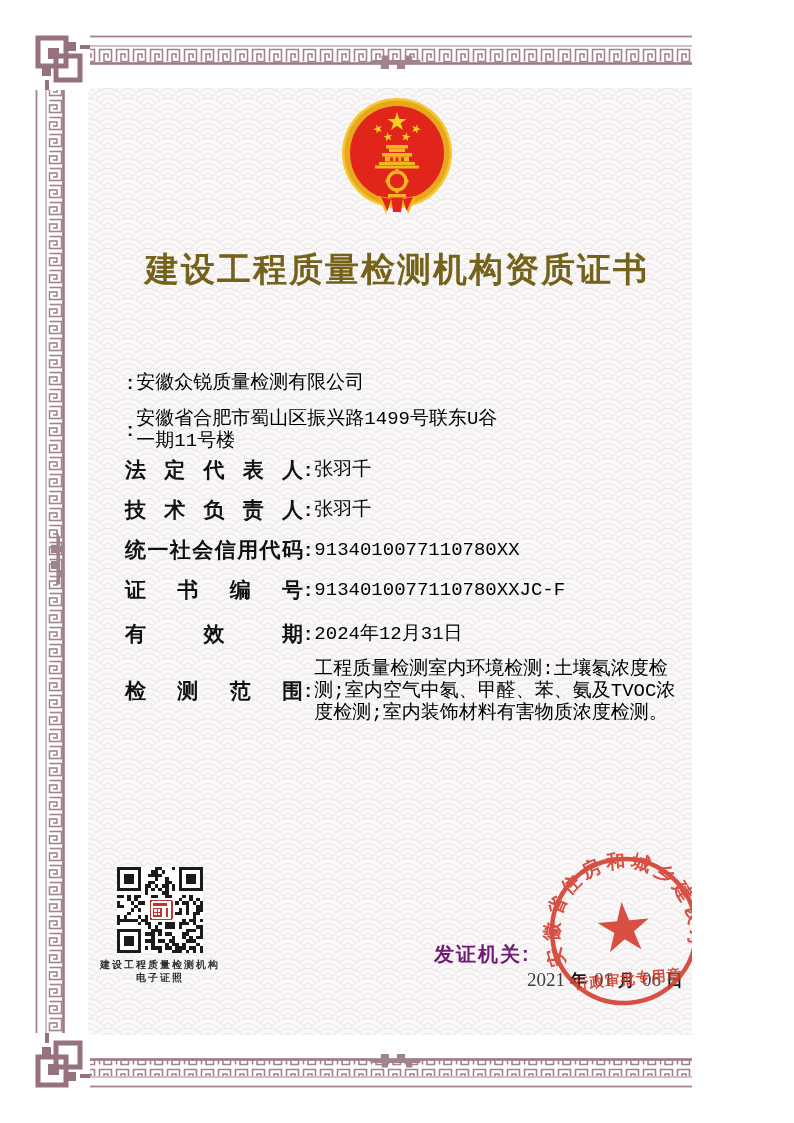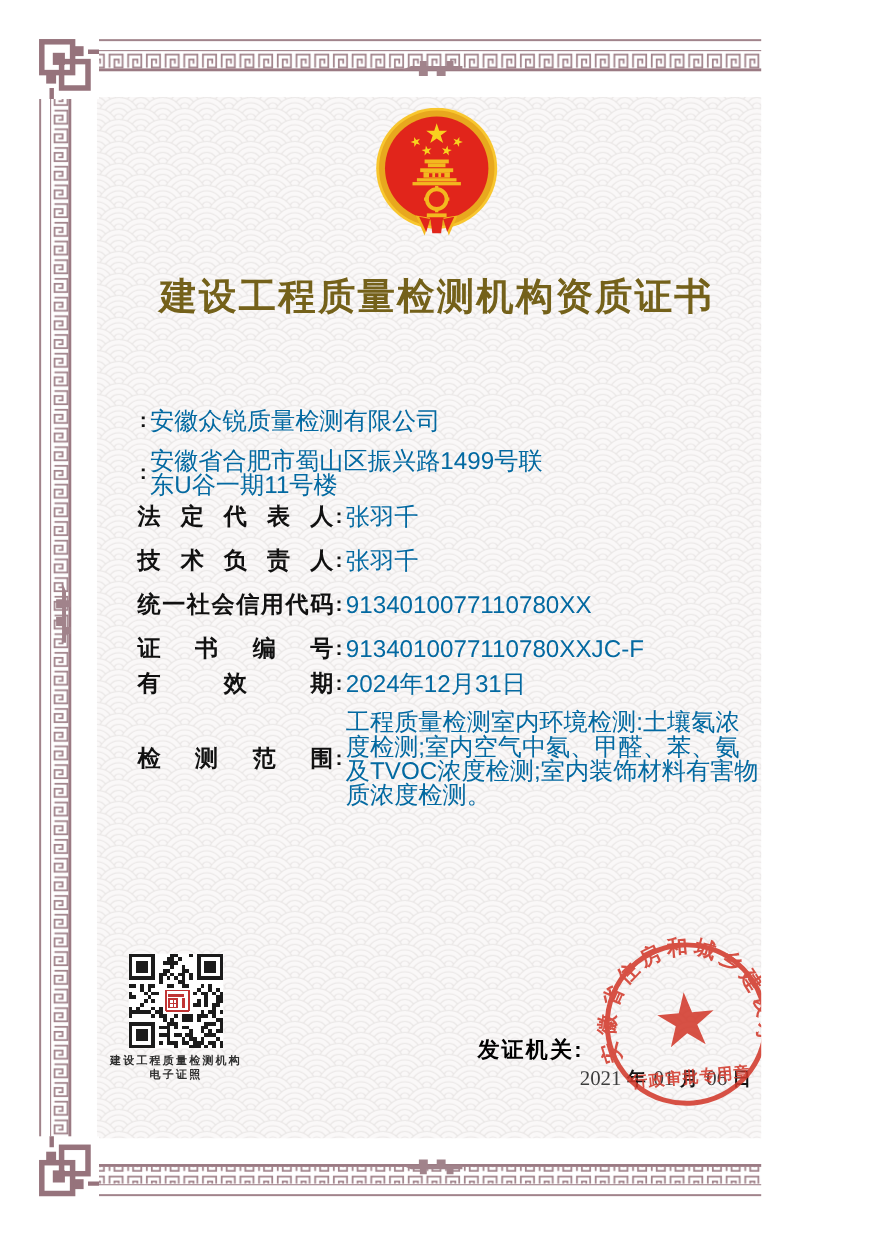--- a/index.html
+++ b/index.html
@@ -14,27 +14,27 @@
   #border-svg{left:0;top:0;z-index:1;}
   
   #emblem{left:338px;top:98px;z-index:2;}
   #title{left:0;top:247px;width:794px;text-align:center;z-index:2;
     font-size:34px;font-weight:bold;letter-spacing:2px;color:#74611a;}
   #fields{left:125px;top:372px;width:566px;z-index:2;}
   .row{display:flex;align-items:center;}
   .flabel{display:block;width:178px;min-width:178px;text-align:justify;
     text-align-last:justify;font-weight:bold;font-size:21px;line-height:24px;color:#111;}
   .fcolon{font-weight:bold;font-size:19px;color:#111;margin:0 3px 0 2px;align-self:center;}
-  .fvalue{font-family:Liberation Sans, sans-serif;font-size:22px;
-    line-height:22px;color:#0369a1;max-width:376px;}
+  .fvalue{font-family:Liberation Mono, monospace;font-size:19px;
+    line-height:22px;color:#000000;max-width:376px;}
   #qr-block{left:98px;top:867px;width:124px;z-index:2;text-align:center;}
   #qr-svg{display:block;margin:0 auto;background:#fff;}
   .qr-caption{font-family:"Liberation Serif","DejaVu Serif",serif;font-size:10px;
     letter-spacing:2px;line-height:13px;color:#2e2e2e;font-weight:bold;margin-top:5px;}
-  #issuer{left:434px;top:941px;z-index:2;font-size:20px;font-weight:bold;color:#000000;
+  #issuer{left:434px;top:941px;z-index:2;font-size:20px;font-weight:bold;color:#701a75;
     letter-spacing:2px;}
   #date-line{left:527px;top:969px;z-index:2;display:flex;align-items:baseline;
     white-space:nowrap;text-align:right;}
   .date-num{font-family:"Liberation Serif","DejaVu Serif",serif;font-size:19px;color:#3e3e3e;}
   .date-unit{font-size:17px;font-weight:bold;color:#151515;margin:0 7px 0 5px;}
   #seal-svg{left:540px;top:843px;z-index:3;opacity:0.88;}
 </style>
 </head>
 <body>
 
@@ -167,21 +167,21 @@
     <div class="row" style="margin-bottom:16px">
       <span class="flabel">技术负责人</span>
       <span class="fcolon">:</span>
       <span class="fvalue">张羽千</span>
     </div>
     <div class="row" style="margin-bottom:16px">
       <span class="flabel">统一社会信用代码</span>
       <span class="fcolon">:</span>
       <span class="fvalue">9134010077110780XX</span>
     </div>
-    <div class="row" style="margin-bottom:8px">
+    <div class="row" style="margin-bottom:20px">
       <span class="flabel">证书编号</span>
       <span class="fcolon">:</span>
       <span class="fvalue">9134010077110780XXJC-F</span>
     </div>
     <div class="row" style="margin-bottom:12px">
       <span class="flabel">有效期</span>
       <span class="fcolon">:</span>
       <span class="fvalue">2024年12月31日</span>
     </div>
     <div class="row">

